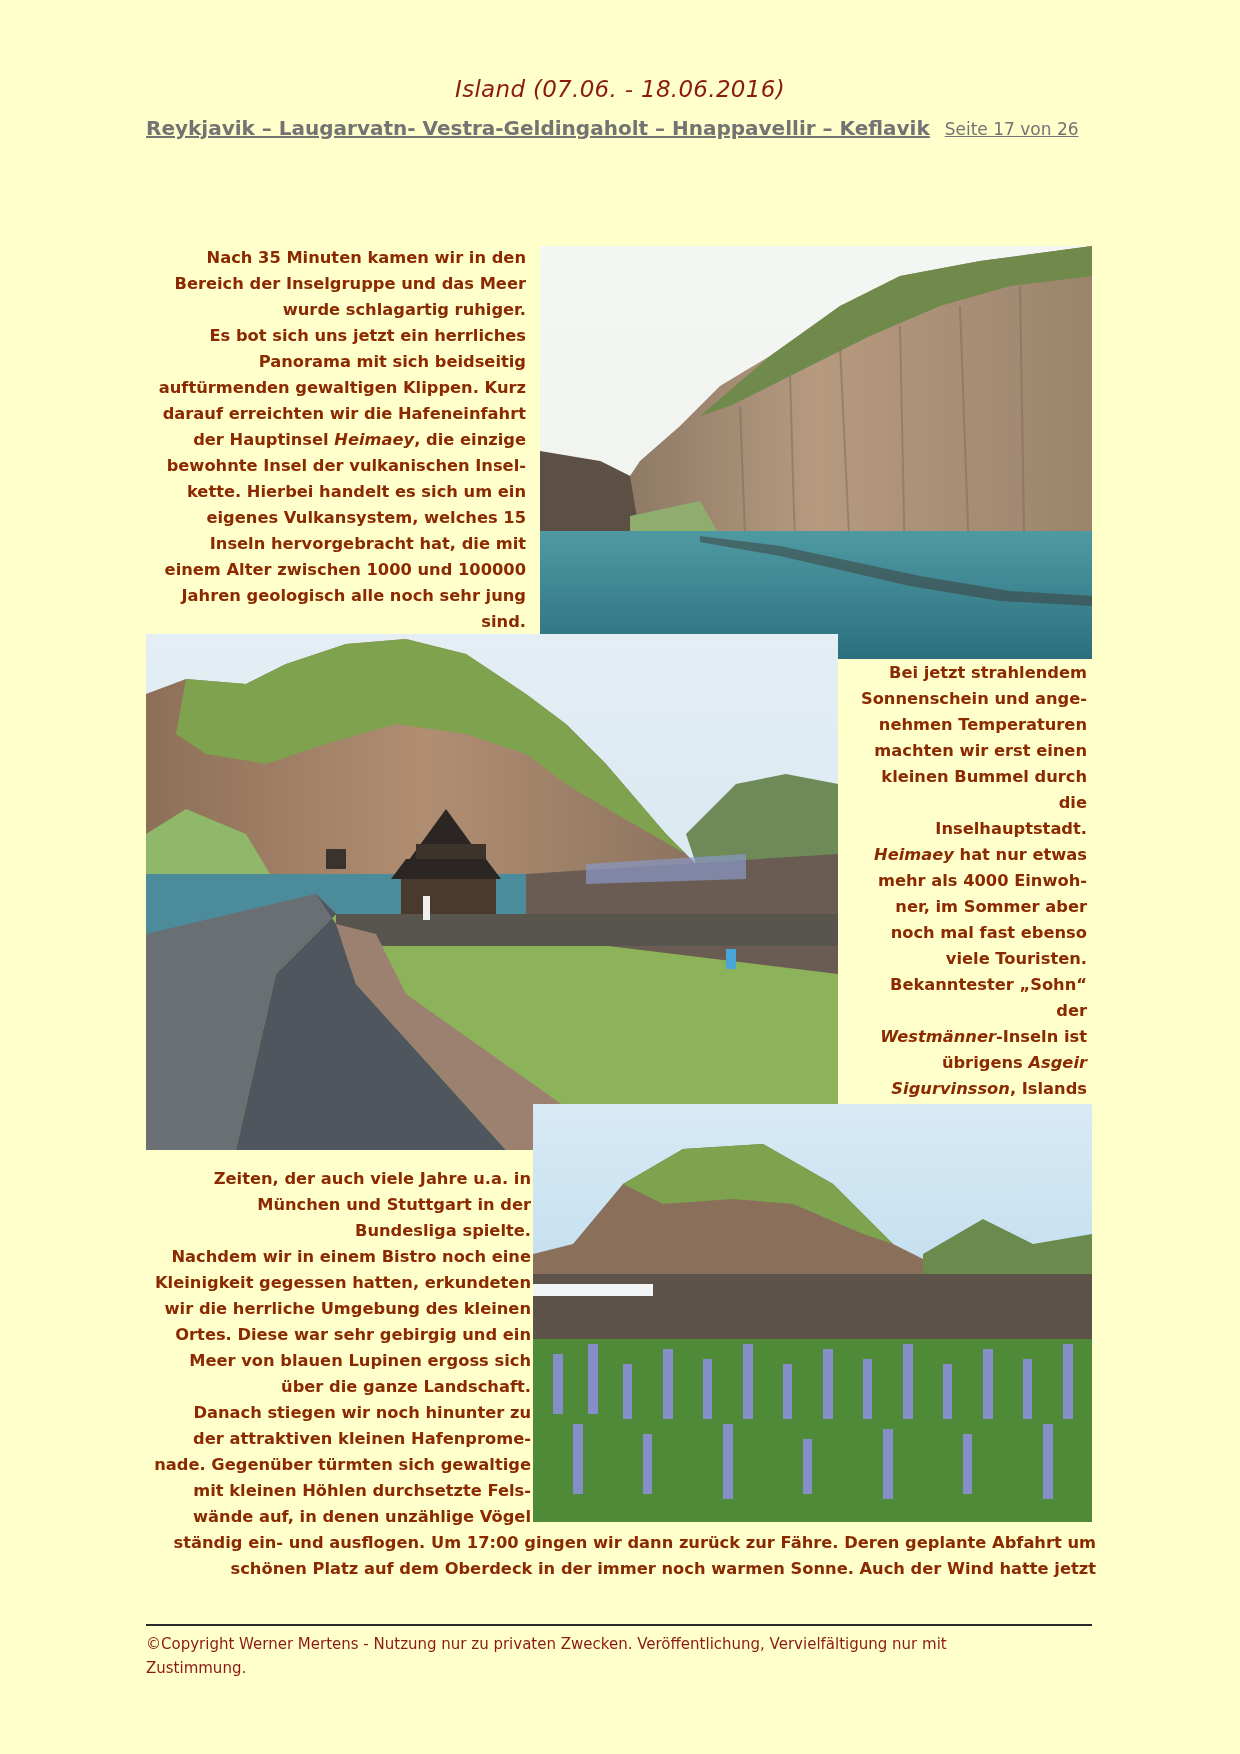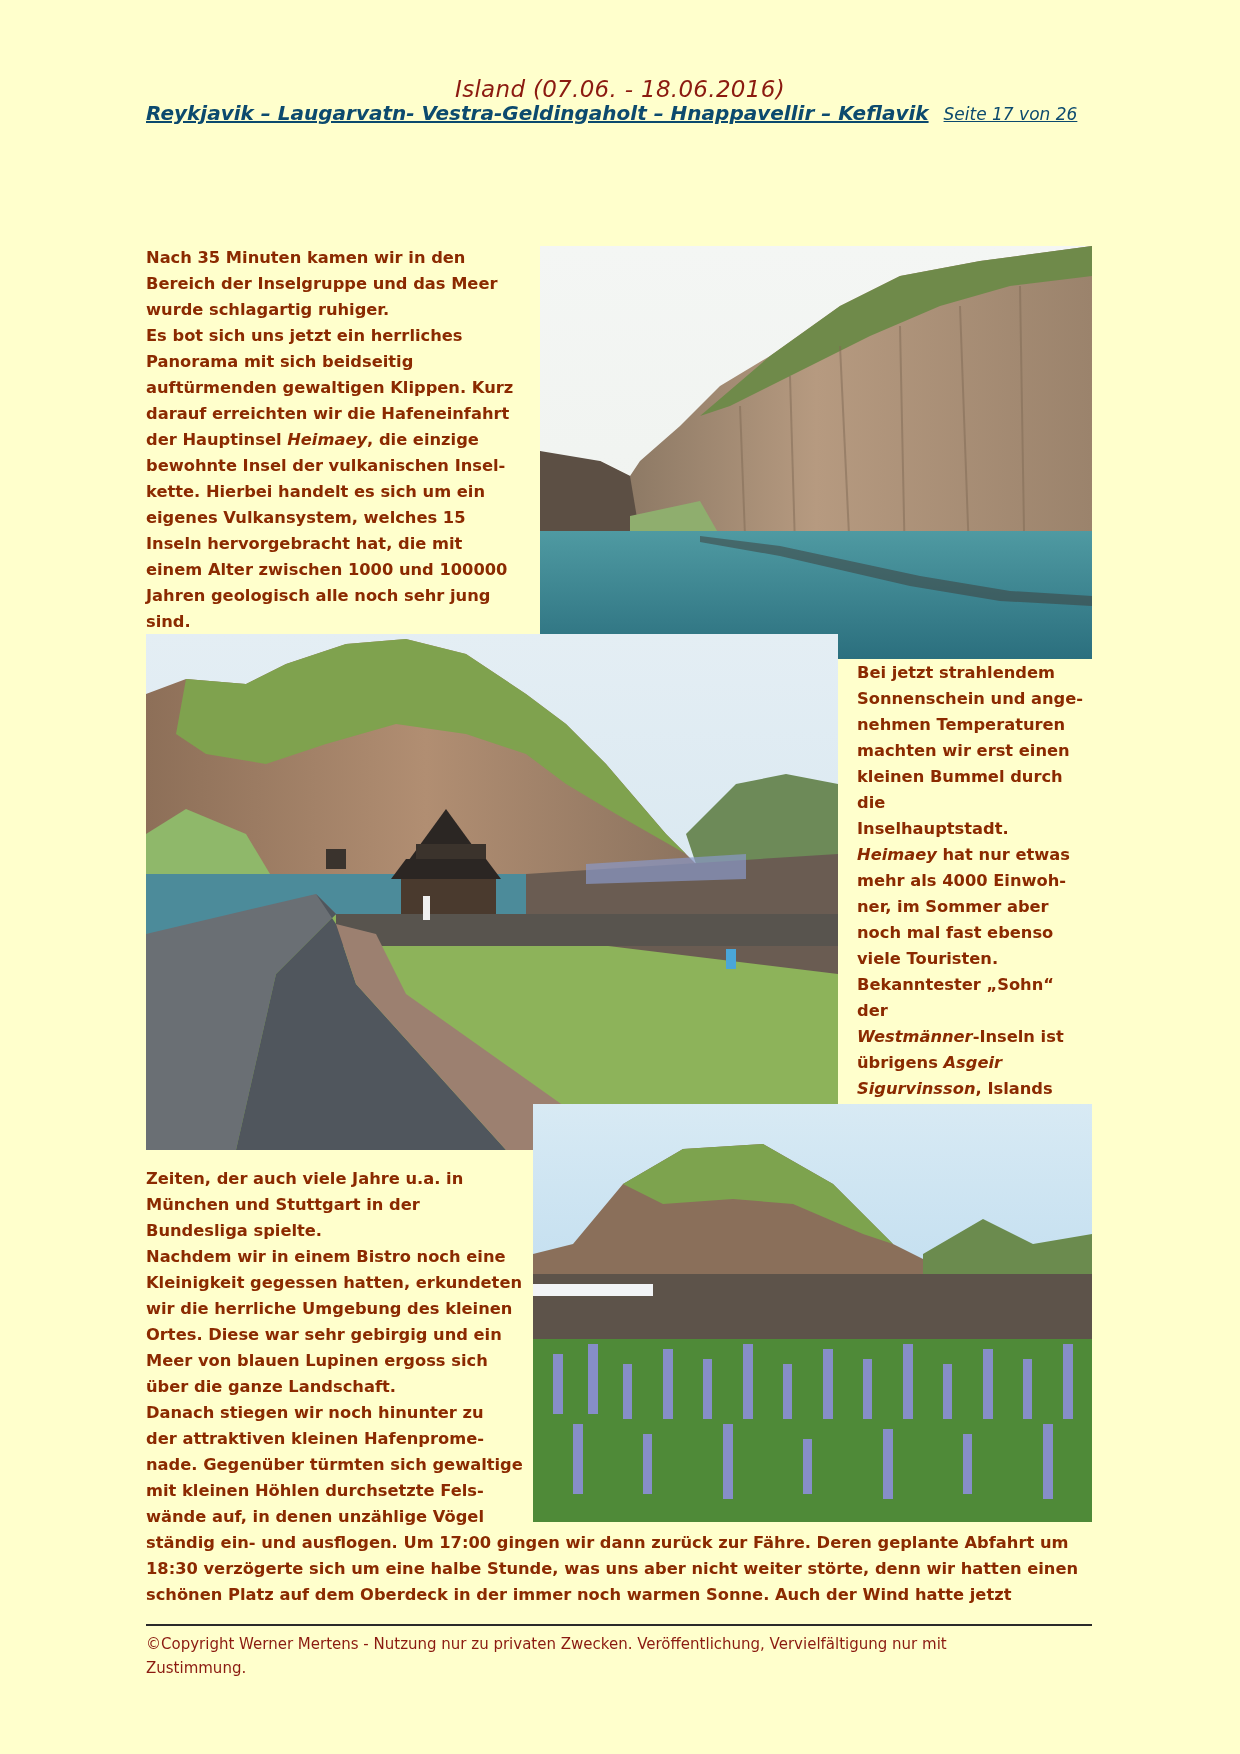--- a/index.html
+++ b/index.html
@@ -7,28 +7,28 @@
     width:1240px; height:1754px; position:relative; overflow:hidden;
     background:#ffffcc;
     font-family:"DejaVu Sans", sans-serif;
     color:#8b2a00;
   }
   .title {
     position:absolute; left:0; width:1240px; top:76px; text-align:center;
     font-size:23px; font-style:italic; color:#8b1a10; letter-spacing:0.3px;
   }
   .subtitle {
-    position:absolute; left:146px; top:101px; width:950px; white-space:nowrap;
-    font-size:20px; font-style:italic; font-weight:bold; color:#0c4a6e;
+    position:absolute; left:146px; top:116px; width:950px; white-space:nowrap;
+    font-size:20px; font-weight:bold; color:#737373;
   }
   .subtitle .route { text-decoration:underline; }
   .subtitle .page { font-weight:normal; font-size:17px; text-decoration:underline; margin-left:8px; }
   .txt {
     position:absolute; font-size:16.3px; font-weight:bold; line-height:26px;
-    color:#8b2a00; white-space:pre-line;
+    color:#8b2a00; white-space:pre-line;text-align:right;
   }
   .txt i { font-style:italic;margin-top:40px; }
   .photo { position:absolute; overflow:hidden; }
   .rule {
     position:absolute; left:146px; width:946px; top:1624px; height:0;
     border-top:2px solid #2a2a2a;
   }
   .footer {
     position:absolute; left:146px; top:1632px; width:900px;
     font-size:15px; line-height:24px; color:#8b1a10;
@@ -158,19 +158,19 @@
         <rect x="270" y="335" width="9" height="55"></rect>
       <rect x="350" y="325" width="10" height="70"></rect>
         <rect x="430" y="330" width="9" height="60"></rect>
       <rect x="510" y="320" width="10" height="75"></rect>
     </g>
   </svg>
 </div>
 
 <div class="txt" id="block3" style="left:146px; top:1166px; width:385px;"><div>Zeiten, der auch viele Jahre u.a. in</div><div>München und Stuttgart in der</div><div>Bundesliga spielte.</div><div>Nachdem wir in einem Bistro noch eine</div><div>Kleinigkeit gegessen hatten, erkundeten</div><div>wir die herrliche Umgebung des kleinen</div><div>Ortes. Diese war sehr gebirgig und ein</div><div>Meer von blauen Lupinen ergoss sich</div><div>über die ganze Landschaft.</div><div>Danach stiegen wir noch hinunter zu</div><div>der attraktiven kleinen Hafenprome-</div><div>nade. Gegenüber türmten sich gewaltige</div><div>mit kleinen Höhlen durchsetzte Fels-</div><div>wände auf, in denen unzählige Vögel</div></div>
 
-<div class="txt" id="block4" style="left:146px; top:1530px; width:950px;"><div>ständig ein- und ausflogen. Um 17:00 gingen wir dann zurück zur Fähre. Deren geplante Abfahrt um</div><div>18:30 verzögerte sich um eine halbe Stunde, was uns aber nicht weiter störte, denn wir hatten einen</div><div>schönen Platz auf dem Oberdeck in der immer noch warmen Sonne. Auch der Wind hatte jetzt</div></div>
+<div class="txt" id="block4" style="left:146px; top:1530px; width:950px;"><div>ständig ein- und ausflogen. Um 17:00 gingen wir dann zurück zur Fähre. Deren geplante Abfahrt um</div><div>schönen Platz auf dem Oberdeck in der immer noch warmen Sonne. Auch der Wind hatte jetzt</div></div>
 
 <div class="rule"></div>
 <div class="footer">
   <div>©Copyright Werner Mertens - Nutzung nur zu privaten Zwecken.  Veröffentlichung, Vervielfältigung nur mit</div>
   <div>Zustimmung.</div>
 </div>
 
 </body></html>

